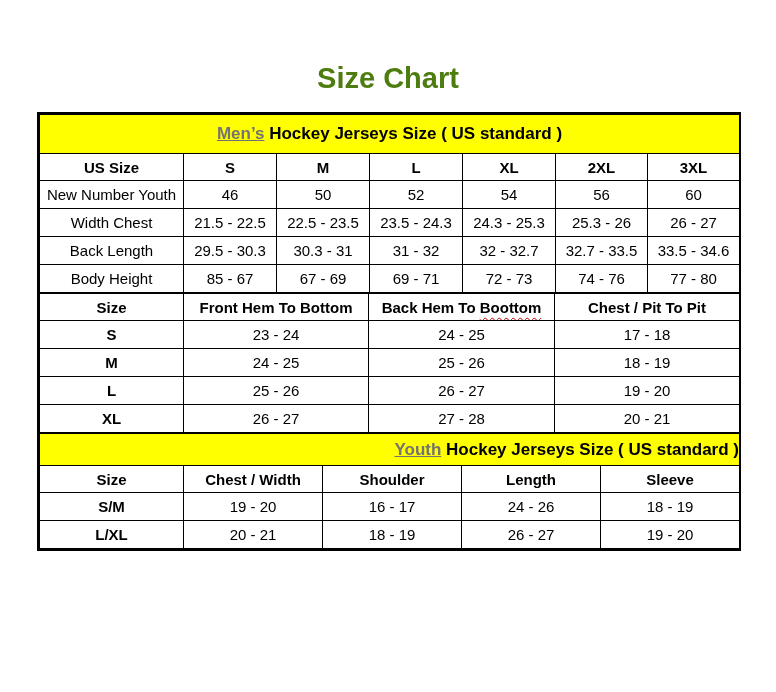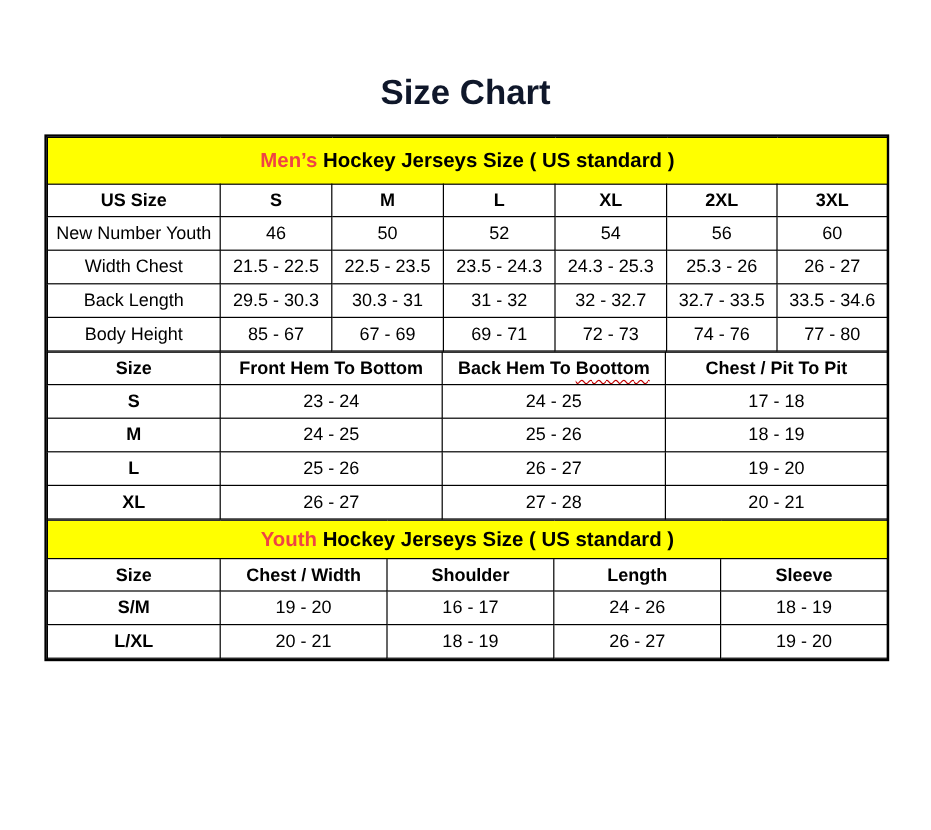--- a/index.html
+++ b/index.html
@@ -4,39 +4,39 @@
 <style>
   html, body { margin:0; padding:0; }
   body {
     width:776px; height:692px; background:#ffffff;
     font-family:"Liberation Sans", sans-serif; color:#000;
     overflow:hidden;
   }
   .page-title {
     margin:62px 0 0 0; width:776px;
     text-align:center; font-size:29px; font-weight:bold;
-    color:#0f172a; letter-spacing:0px;
+    color:#4d7c0f; letter-spacing:0px;
   }
   .sheet {
     width:700px; margin:17px 0 0 37px;
     border:2px solid #000;
   }
   table {
     border-collapse:collapse; table-layout:fixed;
     width:700px; font-size:15px;
   }
   td, th {
     border:1px solid #000; text-align:center;
     padding:0; vertical-align:middle; overflow:hidden; white-space:nowrap;
   }
   tr.band td {
     background:#FFFF00; font-weight:bold; font-size:17px; height:38px;
   }
-  tr.band.band-sm td { height:31px; }
-  .accent { color:#ef4444; }
+  tr.band.band-sm td { height:31px;text-align:right; }
+  .accent { color:#737373;text-decoration:underline; }
   tr.colhead th { font-weight:bold; height:26px; font-size:15px; }
   tr.datarow td { height:27px; font-weight:normal; }
   tr.datarow td.lbl-b { font-weight:bold; }
   .typo {
     text-decoration-line:underline;
     text-decoration-style:wavy;
     text-decoration-color:#C00000;
     text-decoration-thickness:1px;
     text-underline-offset:4px;
   }

